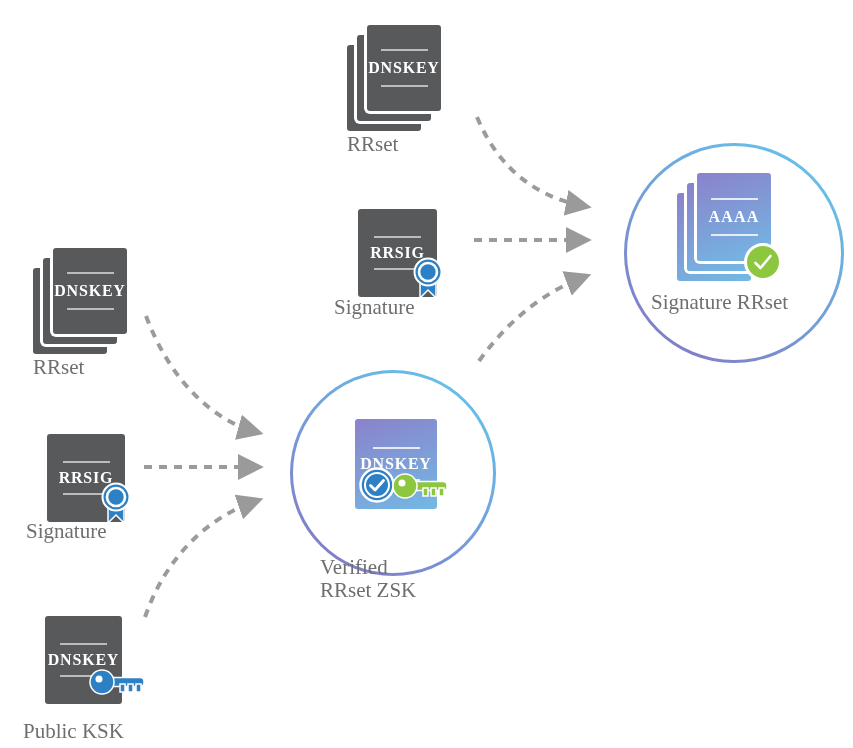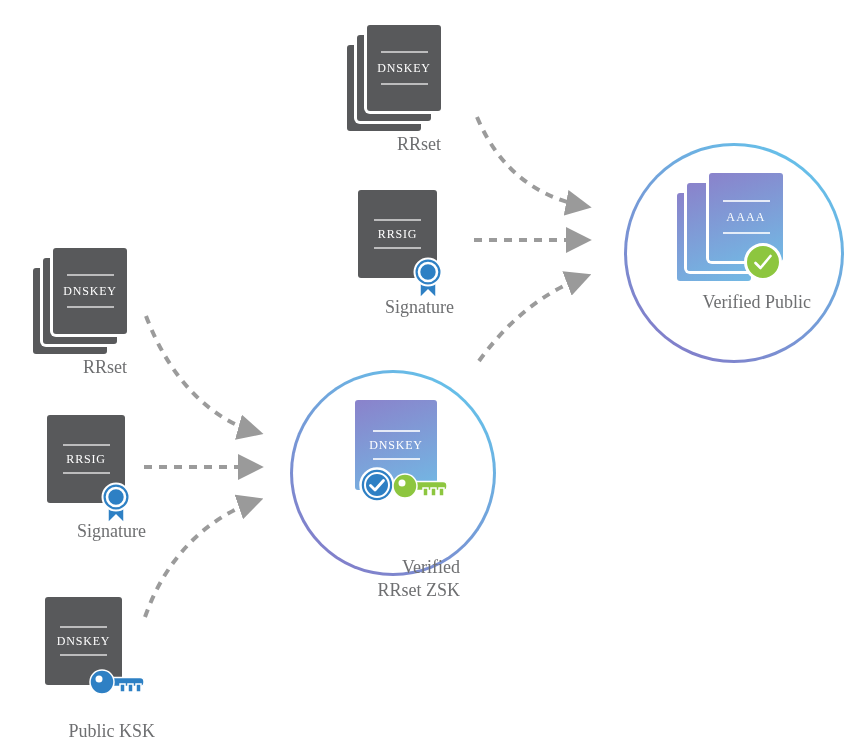--- a/index.html
+++ b/index.html
@@ -16,28 +16,28 @@
   }
   
   .page{
     position:absolute;width:74px;height:86px;border-radius:3px;
     background:#58595b;box-shadow:0 0 0 3px #fff;
   }
   .page.grad,.doc.grad{background:linear-gradient(160deg,#8a82cb 0%,#72b9e4 100%);}
   .doc{
     position:absolute;border-radius:3px;background:#58595b;
     box-shadow:0 0 0 3px #fff;
-    display:flex;flex-direction:column;align-items:center;justify-content:center;gap:7px;
+    display:flex;flex-direction:column;align-items:center;justify-content:center;gap:7px;margin-top:19px;
   }
   .page.front{display:flex;flex-direction:column;align-items:center;justify-content:center;gap:9px;}
   .rule{width:47px;height:2px;background:rgba(255,255,255,.6);}
   .grad .rule{background:rgba(255,255,255,.8);}
-  .doc-title{color:#fff;font-size:12px;font-weight:400;letter-spacing:.8px;line-height:1;}
+  .doc-title{color:#fff;font-size:16px;font-weight:700;letter-spacing:.8px;line-height:1;}
   .node-label{
-    position:absolute;color:#6e6f71;font-size:18px;text-align:right;line-height:23px;
+    position:absolute;color:#6e6f71;font-size:21px;text-align:left;line-height:23px;
   }
   .icon{position:absolute;}
 </style>
 </head>
 <body>
 
 <div class="canvas">
 
   <div class="ring" style="left:624px;top:143px;width:214px;height:214px;"></div>
   <div class="ring" style="left:290px;top:370px;width:200px;height:200px;"></div>
@@ -79,30 +79,30 @@
       <polygon points="10,22 26,22 26,42 18,34 10,42" fill="#2e80c4" stroke="#fff" stroke-width="1.5"></polygon>
       <circle cx="18" cy="16" r="13.5" fill="#2e80c4" stroke="#fff" stroke-width="2"></circle>
       <circle cx="18" cy="16" r="9" fill="none" stroke="#fff" stroke-width="2.6"></circle>
     </svg>
     <div class="node-label" style="left:334px;top:296px;width:120px;">Signature</div>
   </div>
 
   <div class="abs">
     <div class="page grad" style="left:677px;top:193px;width:74px;height:88px;"></div>
     <div class="page grad" style="left:687px;top:183px;width:74px;height:88px;"></div>
-    <div class="page front grad" style="left:697px;top:173px;width:74px;height:88px;margin-left:12px;">
+    <div class="page front grad" style="left:697px;top:173px;width:74px;height:88px;">
       <span class="rule"></span>
       <span class="doc-title" style="letter-spacing:1.2px;">AAAA</span>
       <span class="rule"></span>
     </div>
     <svg class="icon" style="left:743px;top:242px;" width="40" height="40" viewBox="0 0 40 40">
       <circle cx="20" cy="20" r="17.5" fill="#8dc63f" stroke="#fff" stroke-width="3"></circle>
       <path d="M12.5,21 L17.5,26 L27.5,14" stroke="#fff" stroke-width="2.6" fill="none" stroke-linecap="round" stroke-linejoin="round"></path>
     </svg>
-    <div class="node-label" style="left:651px;top:291px;width:160px;">Verified Public</div>
+    <div class="node-label" style="left:651px;top:291px;width:160px;">Signature RRset</div>
   </div>
 
   <div class="abs">
     <div class="page" style="left:33px;top:268px;"></div>
     <div class="page" style="left:43px;top:258px;"></div>
     <div class="page front" style="left:53px;top:248px;">
       <span class="rule"></span>
       <span class="doc-title">DNSKEY</span>
       <span class="rule"></span>
     </div>

